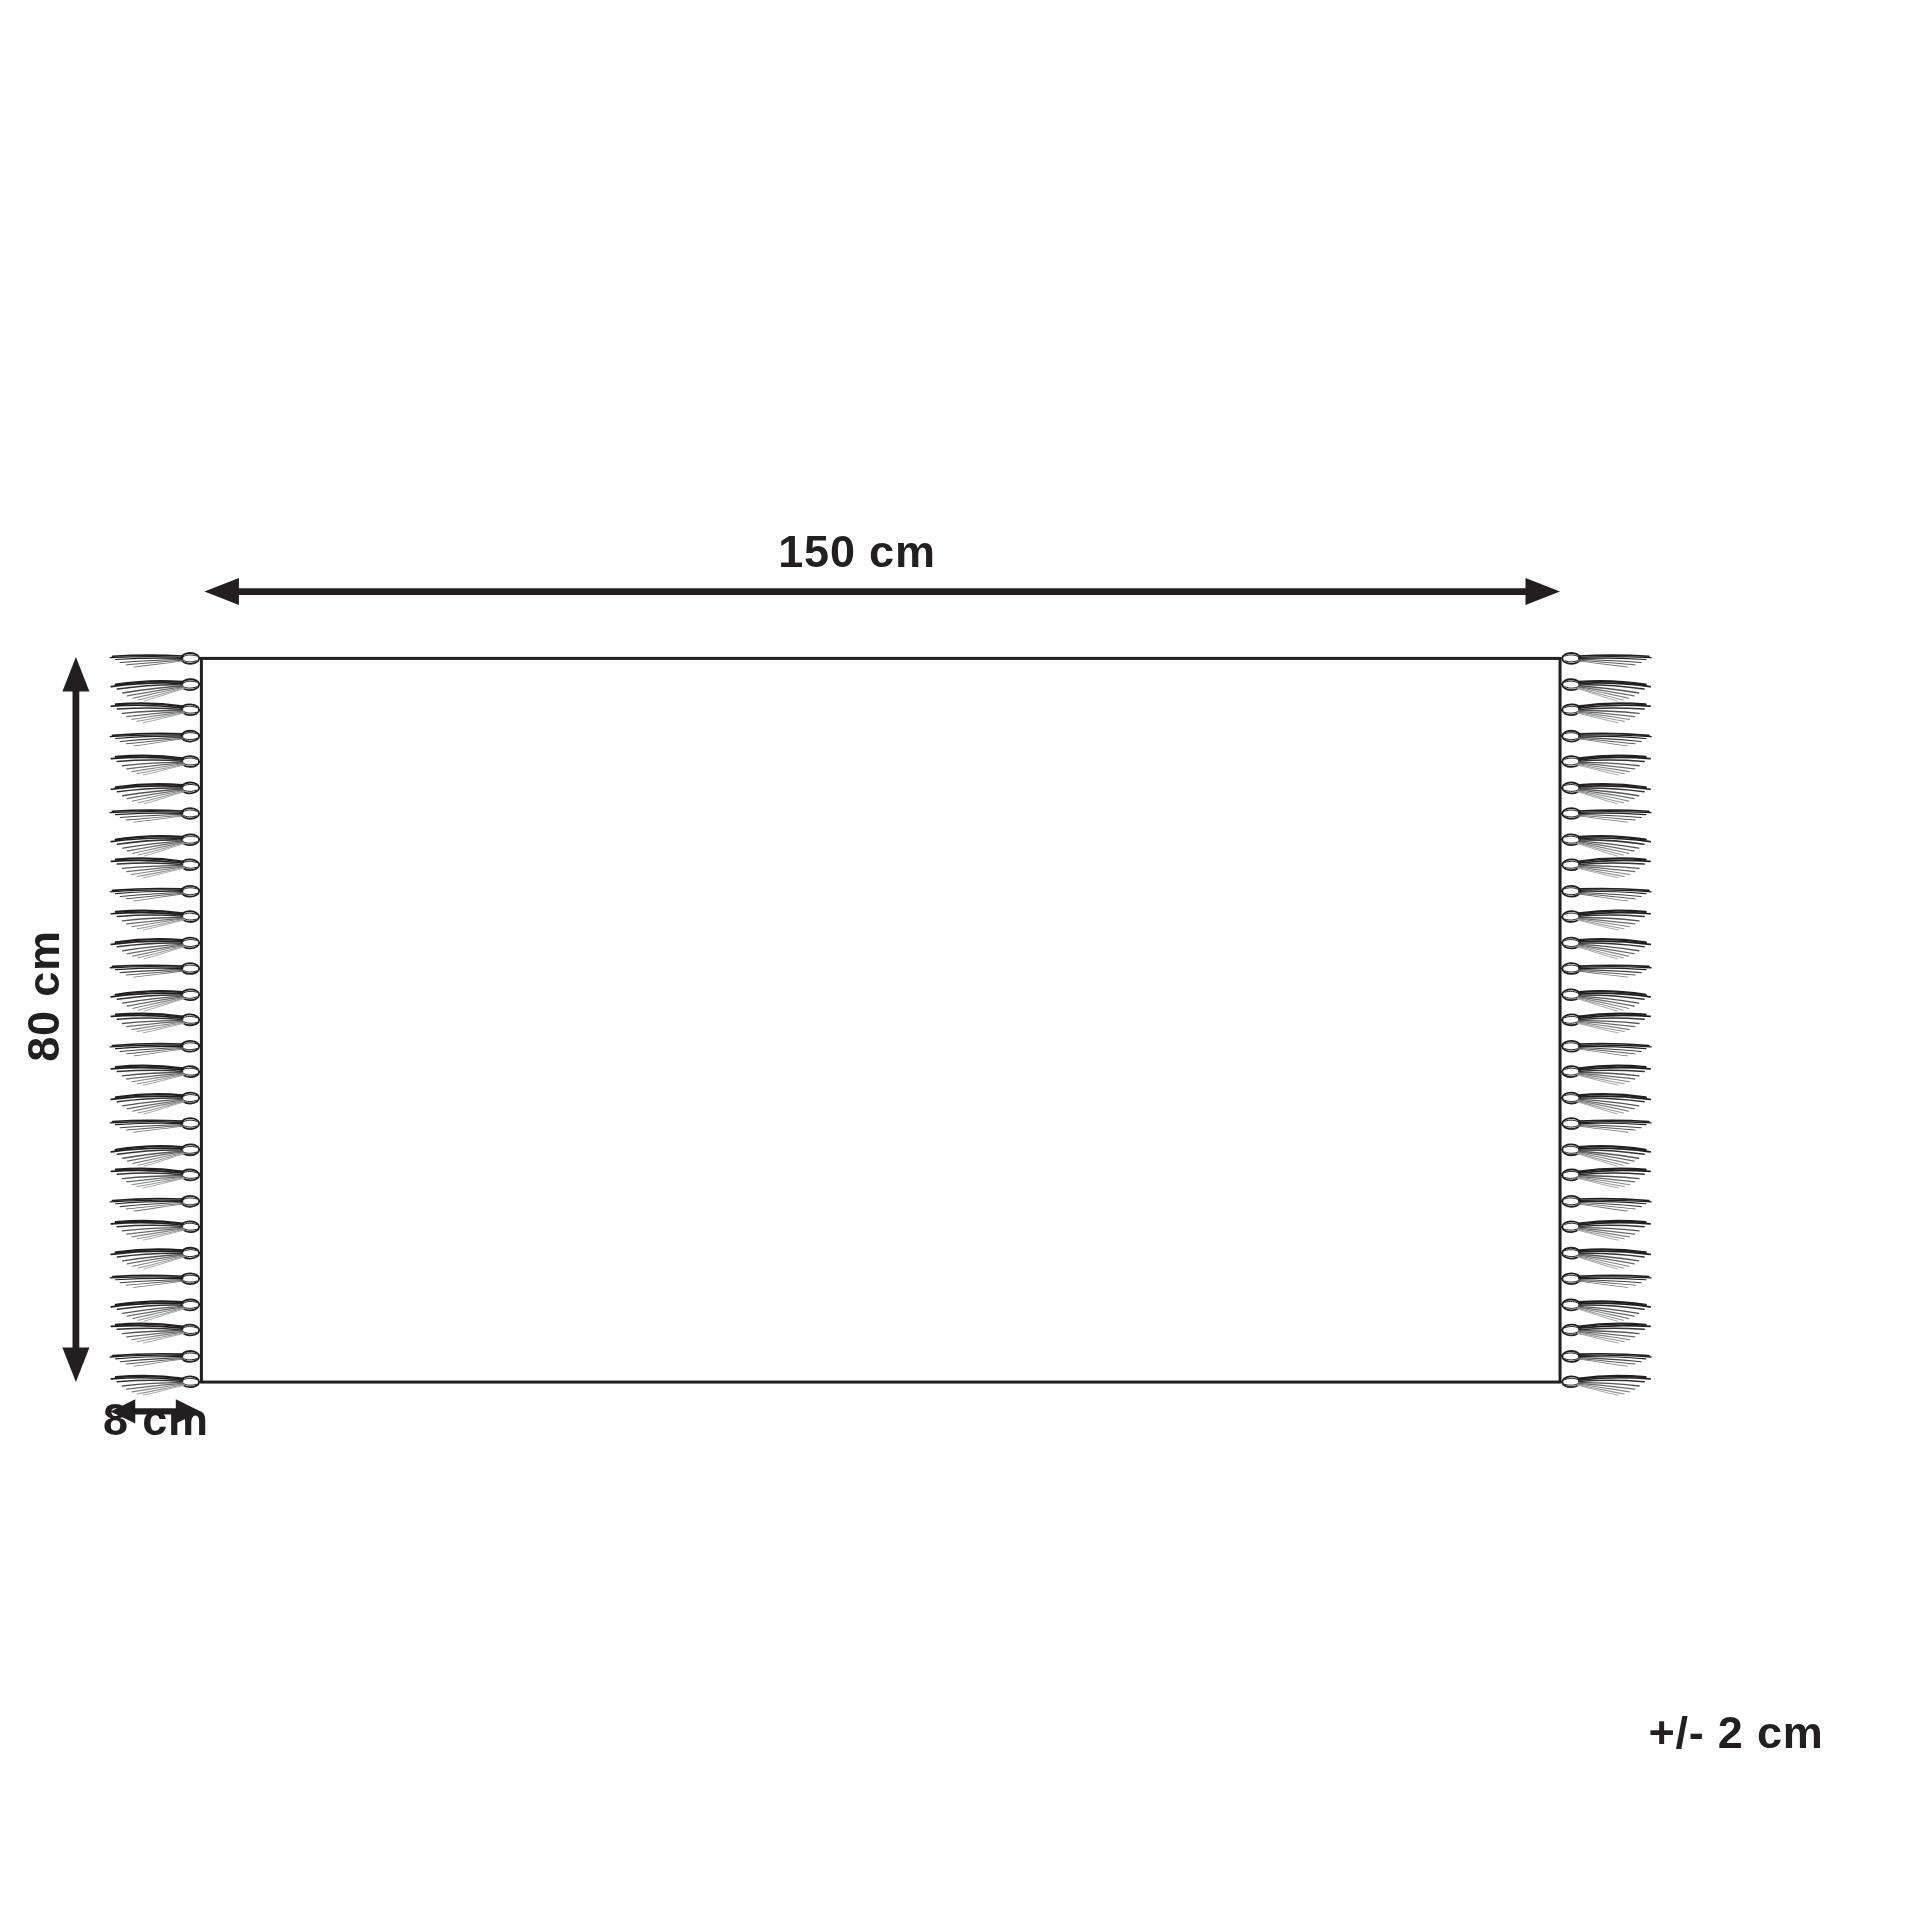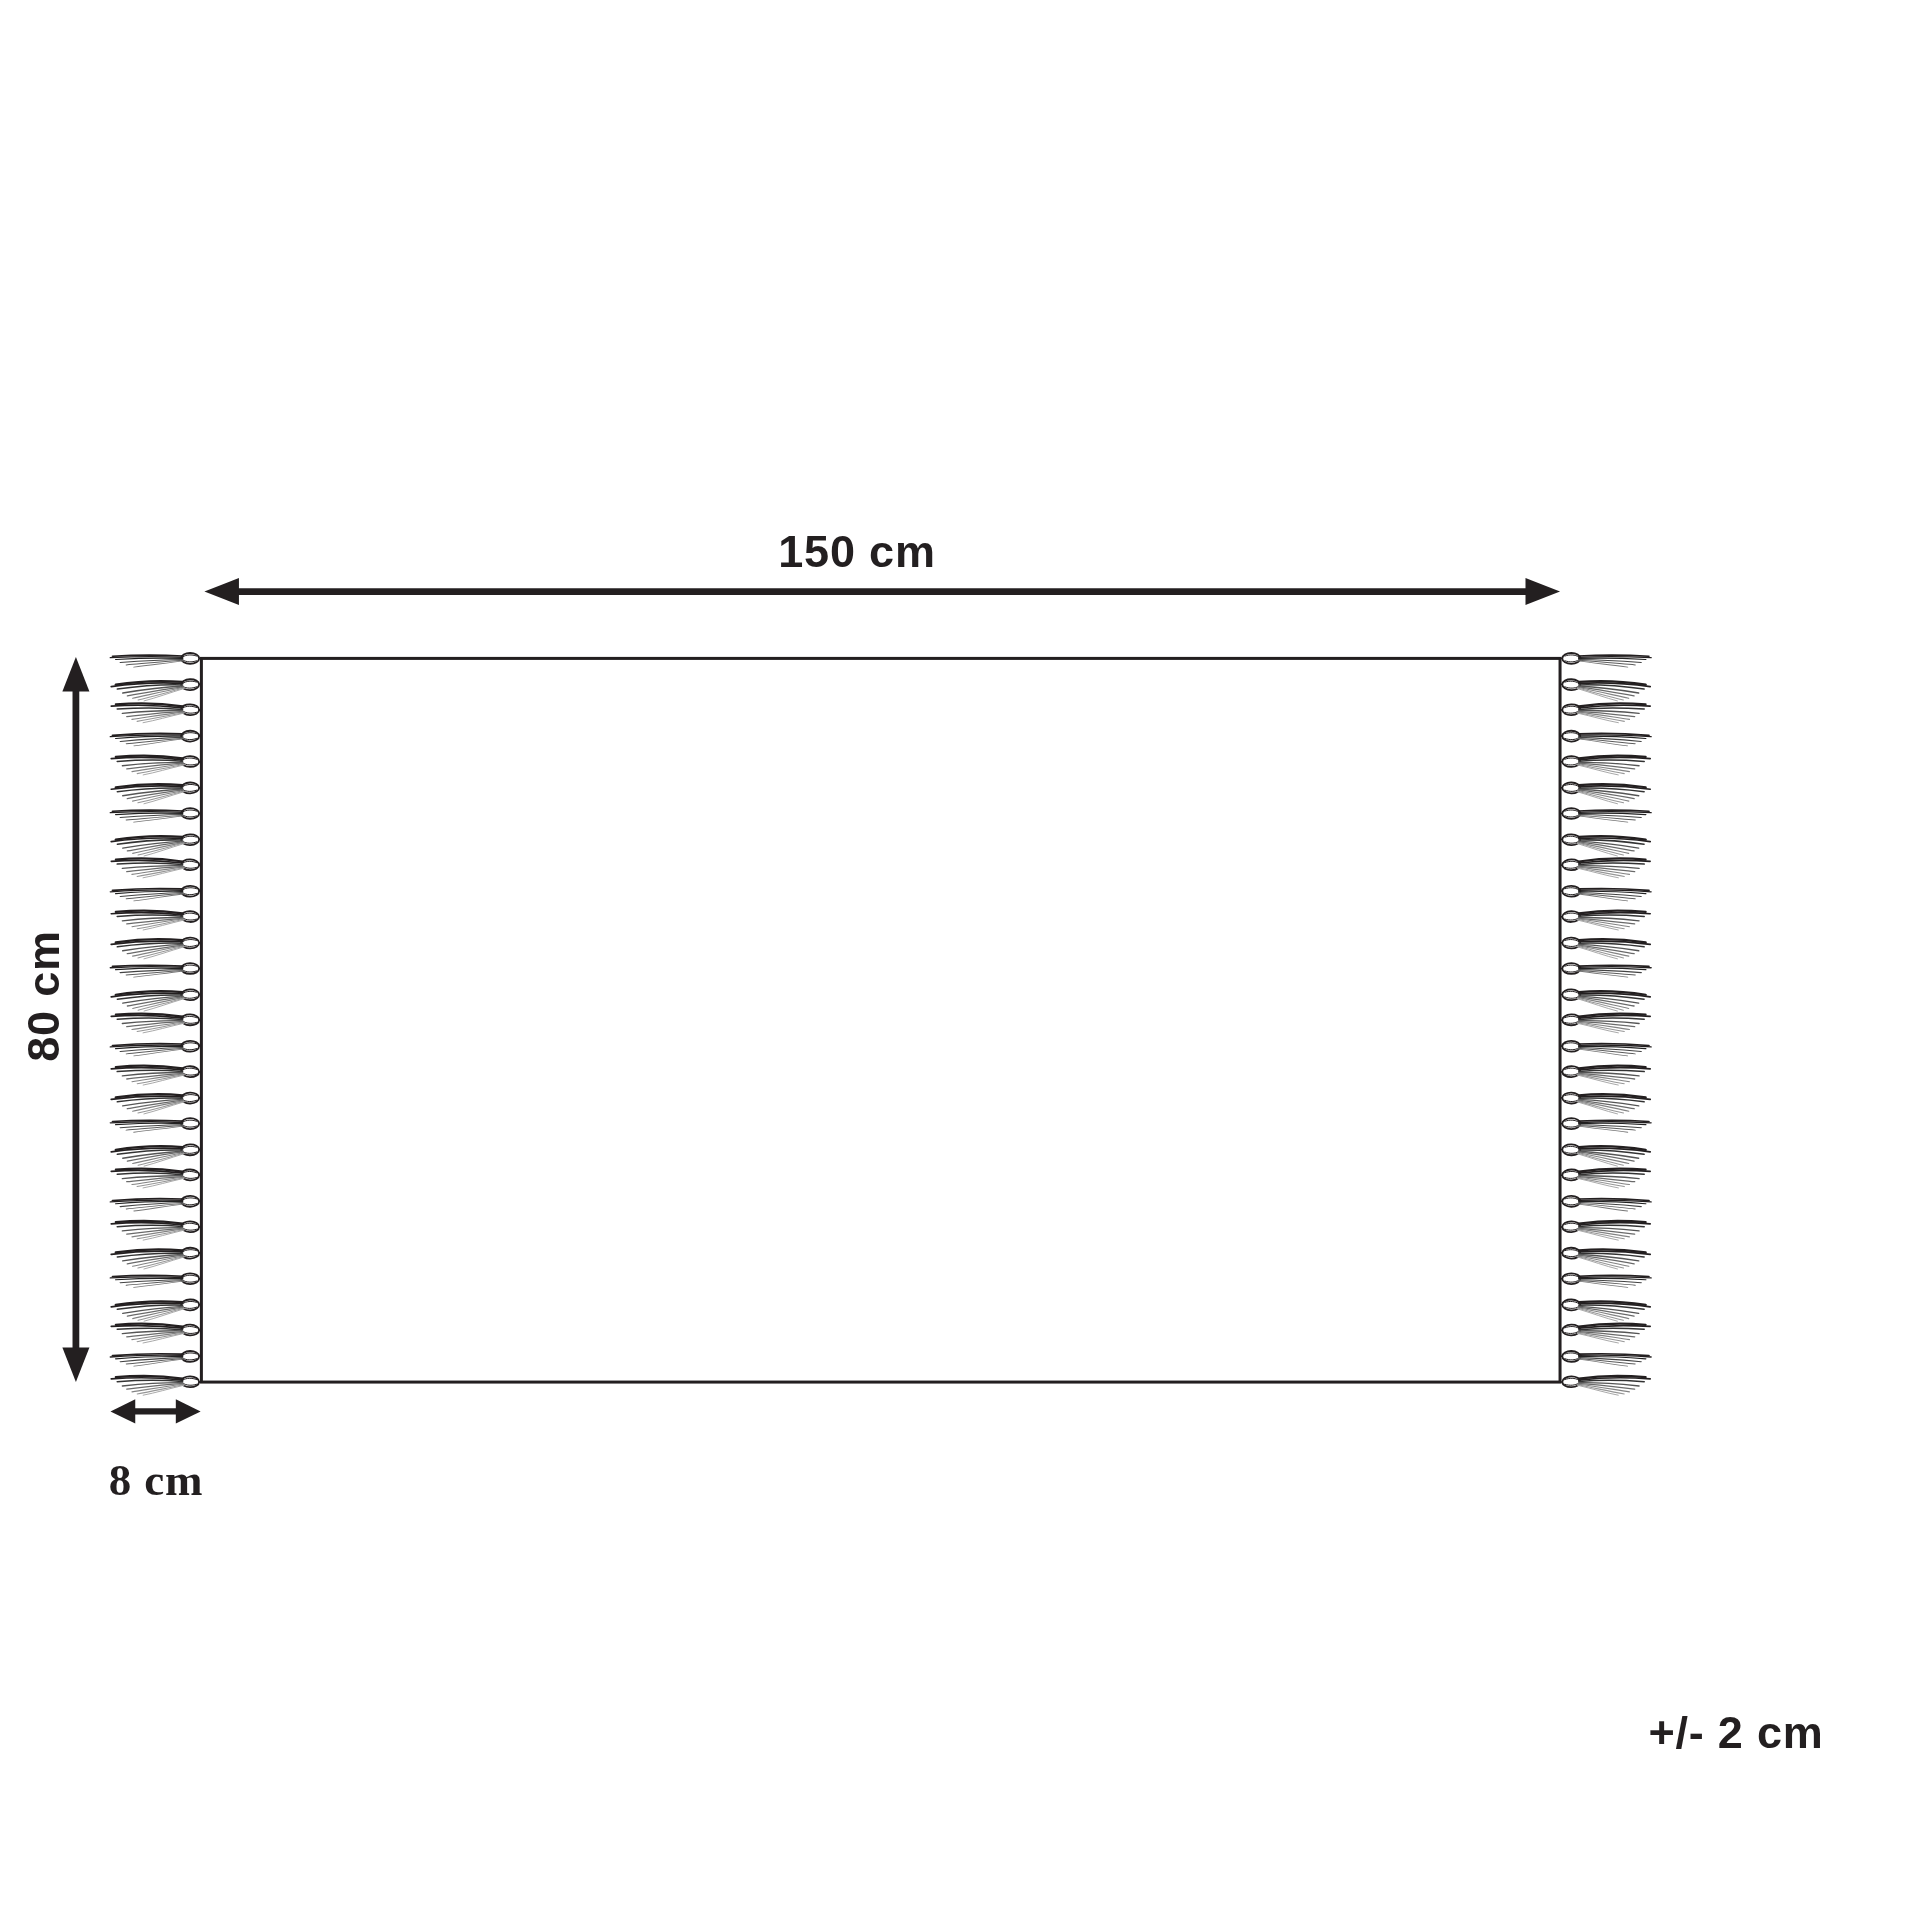--- a/index.html
+++ b/index.html
@@ -31,21 +31,21 @@
     white-space: nowrap;
     transform: translate(-50%, -50%);
     line-height: 1;
     letter-spacing: 0.8px;
   }
   .dim-label.rotated {
     transform: translate(-50%, -50%) rotate(-90deg);
   }
   #label-width     { left: 857px; top: 551px;  }
   #label-height    { left: 43px;   top: 996px; }
-  #label-fringe    { left: 156px;  top: 1480px; font-family: Liberation Serif, serif; }
+  #label-fringe    { left: 156px;  top: 1419px; }
   #label-tolerance { left: 1736px; top: 1732px; }
 </style>
 </head>
 <body>
 
 <div id="canvas">
   <svg id="diagram-svg" viewBox="0 0 2559 2560" xmlns="http://www.w3.org/2000/svg">
       <rect x="268" y="876" width="1808" height="963" fill="#ffffff" stroke="#231f20" stroke-width="4"></rect>
       <g>
         <line x1="312" y1="787" x2="2036" y2="787" stroke="#231f20" stroke-width="9"></line>

